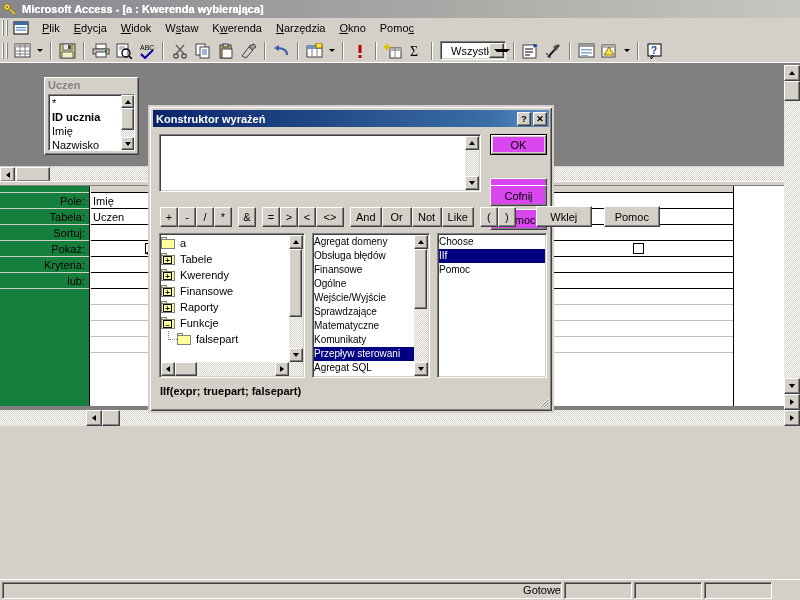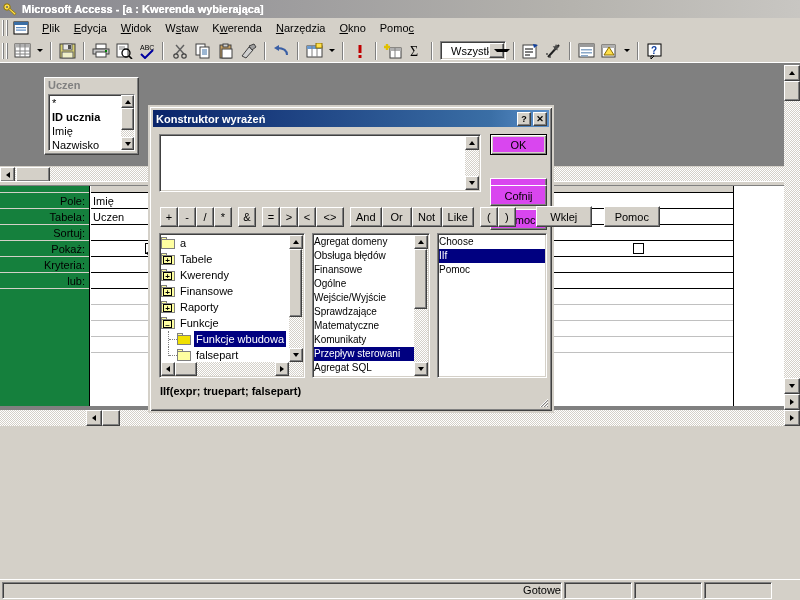--- a/index.html
+++ b/index.html
@@ -844,30 +844,20 @@
 
           <div class="tree-item">
             <span class="folder">
                 <span class="tab"></span>
                 <span class="body"></span>
                 <span class="pm">–</span>
               </span>
             <span class="tree-label">Funkcje</span>
           </div>
 
-          <div class="tree-item sel">
-            <span class="tree-indent">
-                <span class="tree-line elbow"></span>
-              </span>
-            <span class="folder open">
-                <span class="tab"></span>
-                <span class="body"></span>
-              </span>
-            <span class="tree-label">Funkcje wbudowa</span>
-          </div>
 
           <div class="tree-item">
             <span class="tree-indent">
                 <span class="tree-line elbow half"></span>
               </span>
             <span class="folder">
                 <span class="tab"></span>
                 <span class="body"></span>
               </span>
             <span class="tree-label">falsepart</span>

